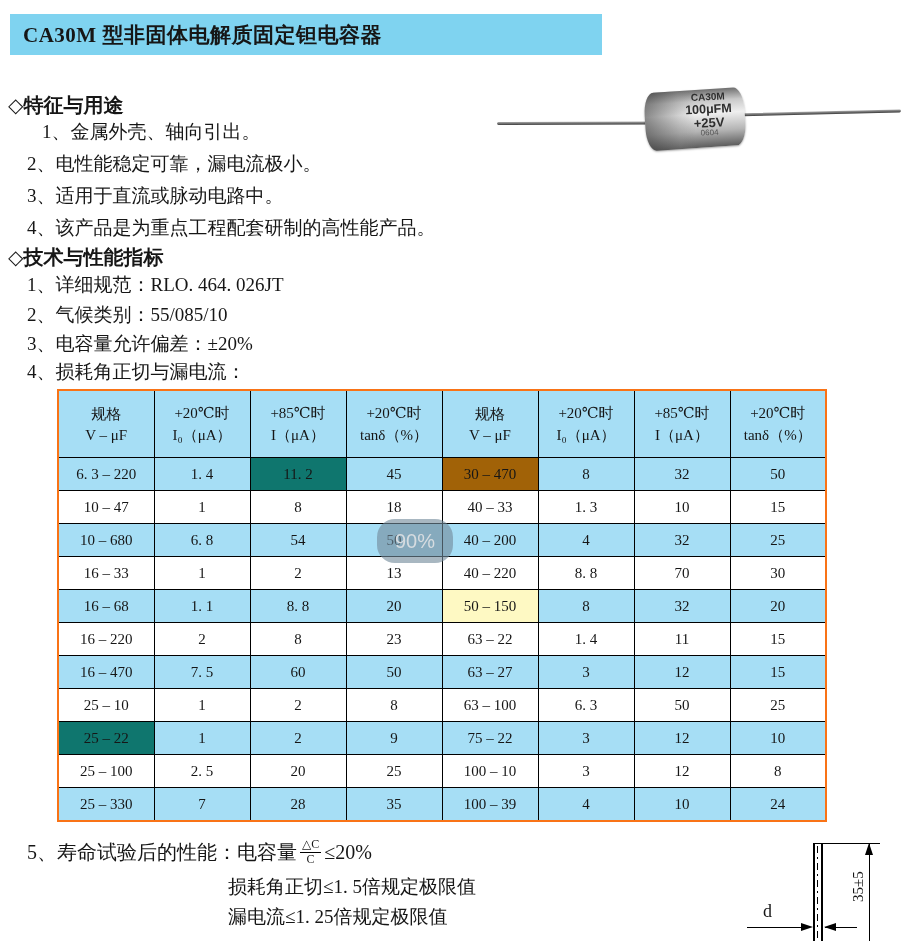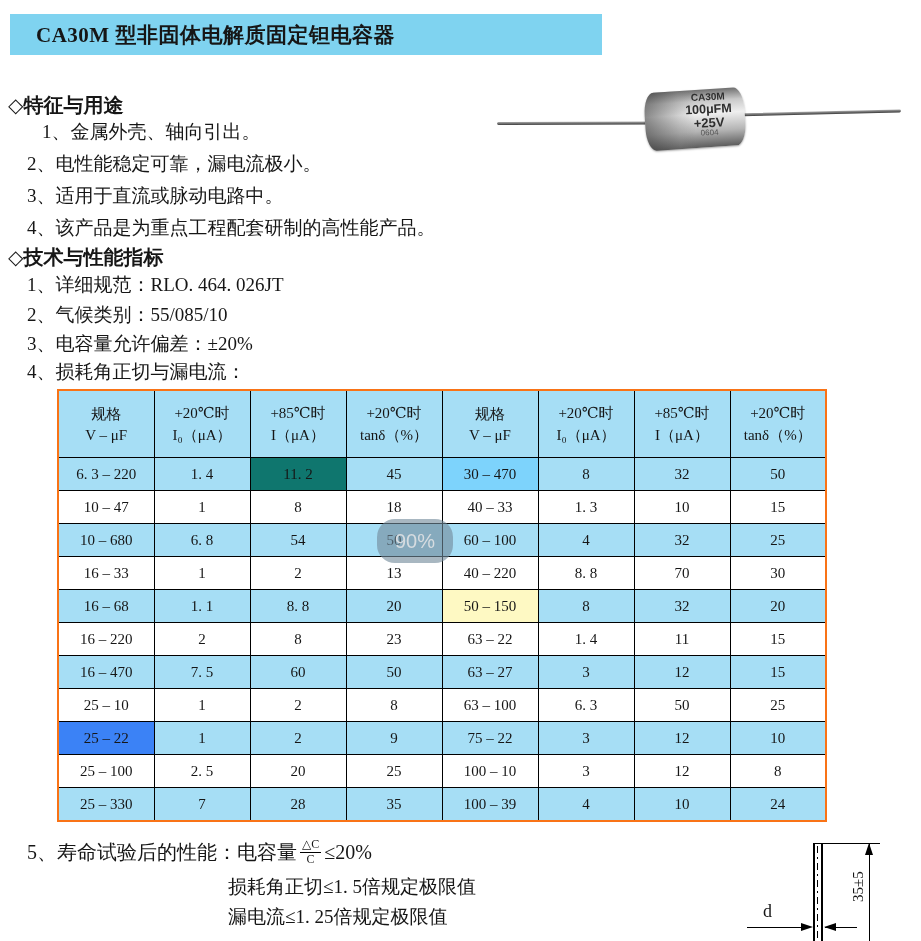--- a/index.html
+++ b/index.html
@@ -3,21 +3,21 @@
 <meta charset="utf-8">
 <style>
   html,body{margin:0;padding:0;background:#fff;}
   .page{
     position:relative;width:921px;height:941px;background:#fff;overflow:hidden;
     font-family:"Liberation Serif","DejaVu Serif",serif;color:#161616;
   }
   
   .title-bar{
     position:absolute;left:10px;top:14px;width:592px;height:41px;
-    display:flex;align-items:center;box-sizing:border-box;padding-left:26px;
+    display:flex;align-items:center;box-sizing:border-box;padding-left:13px;
     font-size:21px;font-weight:bold;letter-spacing:.5px;
   }
   
   .sec-heading{position:absolute;left:8px;font-size:20px;font-weight:bold;}
   .doc-line{position:absolute;left:27px;font-size:19px;white-space:nowrap;}
   
   .table-wrap{position:absolute;left:57px;top:389px;}
   table.spec{border-collapse:collapse;table-layout:fixed;width:770px;border:2px solid #f97316;}
   table.spec th,table.spec td{
     border:1px solid #000;text-align:center;vertical-align:middle;
@@ -161,41 +161,41 @@
               <div class="h2">tanδ（%）</div>
             </th>
           </tr>
         </thead>
       <tbody id="spec-body">
           <tr>
             <td style="background: rgb(166, 222, 245);">6. 3 – 220</td>
             <td style="background: rgb(166, 222, 245);">1. 4</td>
             <td style="background: #0f766e;">11. 2</td>
             <td style="background: rgb(166, 222, 245);">45</td>
-            <td style="background: #7dd3fc;">30 – 470</td>
+            <td style="background: #a16207;">30 – 470</td>
             <td style="background: rgb(166, 222, 245);">8</td>
             <td style="background: rgb(166, 222, 245);">32</td>
             <td style="background: rgb(166, 222, 245);">50</td>
           </tr>
           <tr>
             <td>10 – 47</td>
             <td>1</td>
             <td>8</td>
             <td>18</td>
             <td>40 – 33</td>
             <td>1. 3</td>
             <td>10</td>
             <td>15</td>
           </tr>
           <tr>
             <td style="background: rgb(166, 222, 245);">10 – 680</td>
             <td style="background: rgb(166, 222, 245);">6. 8</td>
             <td style="background: rgb(166, 222, 245);">54</td>
             <td style="background: rgb(166, 222, 245);">50</td>
-            <td style="background: rgb(166, 222, 245);">60 – 100</td>
+            <td style="background: rgb(166, 222, 245);">40 – 200</td>
             <td style="background: rgb(166, 222, 245);">4</td>
             <td style="background: rgb(166, 222, 245);">32</td>
             <td style="background: rgb(166, 222, 245);">25</td>
           </tr>
           <tr>
             <td>16 – 33</td>
             <td>1</td>
             <td>2</td>
             <td>13</td>
             <td>40 – 220</td>
@@ -237,21 +237,21 @@
             <td>25 – 10</td>
             <td>1</td>
             <td>2</td>
             <td>8</td>
             <td>63 – 100</td>
             <td>6. 3</td>
             <td>50</td>
             <td>25</td>
           </tr>
           <tr>
-            <td style="background: #3b82f6;">25 – 22</td>
+            <td style="background: #0f766e;">25 – 22</td>
             <td style="background: rgb(166, 222, 245);">1</td>
             <td style="background: rgb(166, 222, 245);">2</td>
             <td style="background: rgb(166, 222, 245);">9</td>
             <td style="background: rgb(166, 222, 245);">75 – 22</td>
             <td style="background: rgb(166, 222, 245);">3</td>
             <td style="background: rgb(166, 222, 245);">12</td>
             <td style="background: rgb(166, 222, 245);">10</td>
           </tr>
           <tr>
             <td>25 – 100</td>

